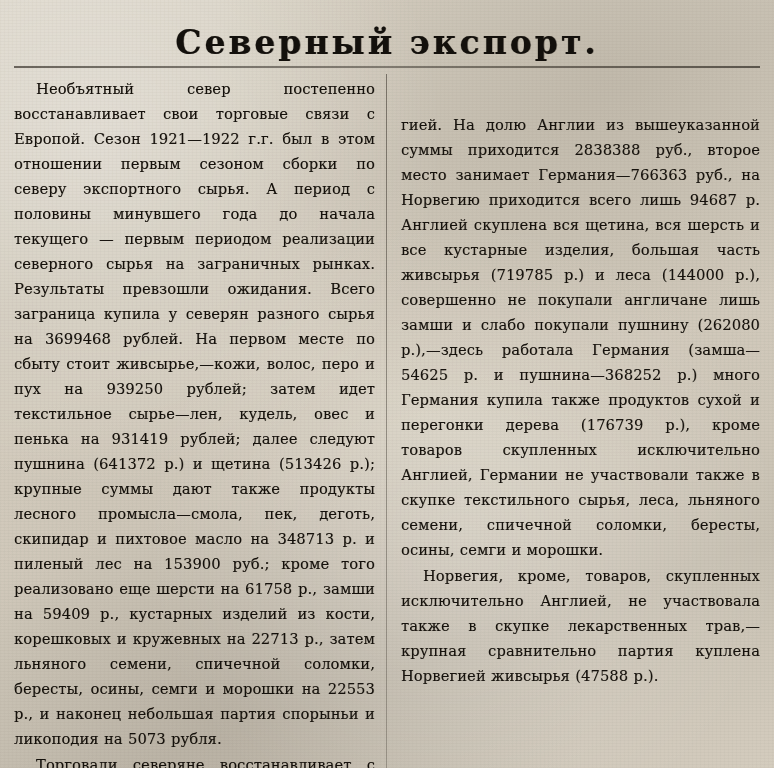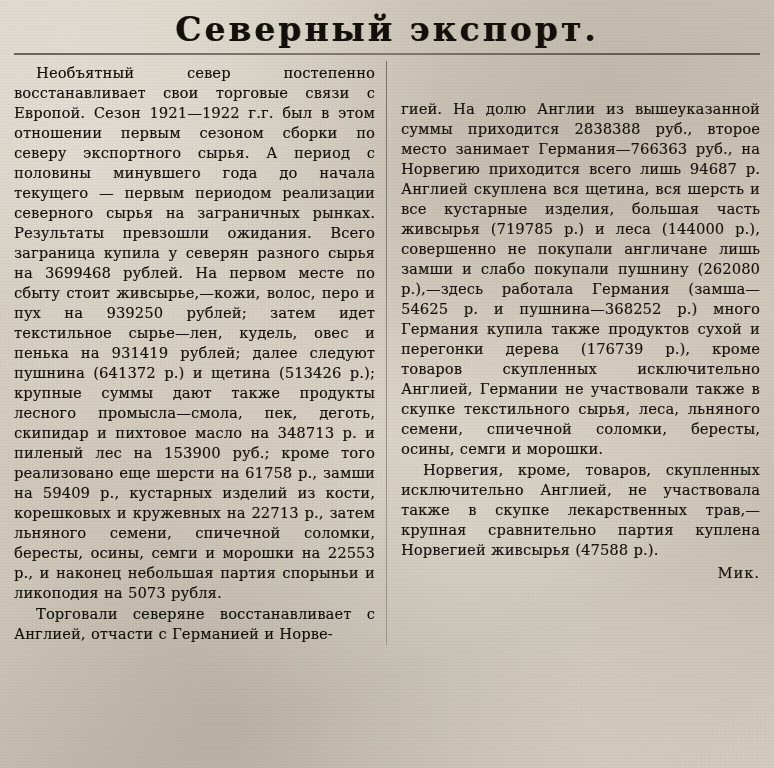--- a/index.html
+++ b/index.html
@@ -18,21 +18,21 @@
     position: relative;
     width: 774px;
     height: 768px;
     background:
       radial-gradient(circle at 12% 18%, rgba(255,255,255,0.30) 0%, rgba(255,255,255,0) 38%),
       radial-gradient(circle at 78% 10%, rgba(120,110,95,0.16) 0%, rgba(120,110,95,0) 42%),
       radial-gradient(circle at 60% 70%, rgba(255,255,255,0.22) 0%, rgba(255,255,255,0) 45%),
       radial-gradient(circle at 30% 92%, rgba(110,100,88,0.18) 0%, rgba(110,100,88,0) 40%),
       linear-gradient(160deg, #d9d3c6 0%, #cdc6b8 30%, #d3ccbe 55%, #c6bfb1 78%, #d2cbbd 100%);
     box-sizing: border-box;
-    padding: 6px 14px 10px 14px;
+    padding: 19px 14px 10px 14px;
     filter: contrast(1.02);
   }
   #grain {
     position: absolute;
     inset: 0;
     pointer-events: none;
     opacity: 0.30;
     background-image:
       repeating-linear-gradient(0deg, rgba(90,84,74,0.10) 0px, rgba(90,84,74,0.10) 1px, rgba(255,255,255,0) 1px, rgba(255,255,255,0) 3px),
       repeating-linear-gradient(90deg, rgba(90,84,74,0.07) 0px, rgba(90,84,74,0.07) 1px, rgba(255,255,255,0) 1px, rgba(255,255,255,0) 4px);
@@ -74,21 +74,21 @@
     width: 50%;
     box-sizing: border-box;
   }
   .col.left { padding-right: 4px; }
   .col.right { padding-left: 6px; margin-top: 36px; }
   p.para {
     margin: 0 0 1px 0;
     text-align: justify;
     text-justify: inter-word;
     font-size: 14.6px;
-    line-height: 20px;
+    line-height: 25px;
     color: #1b1712;
     text-indent: 22px;
     font-family: "DejaVu Serif", serif;
     letter-spacing: 0.15px;
     word-spacing: 0.5px;
     text-shadow: 0.45px 0.3px 0 rgba(45,39,30,0.38);
   }
   p.para.cont { text-indent: 0; }
   p.sign {
     margin: 2px 0 0 0;
@@ -115,19 +115,18 @@
   <div id="columns">
 
     <div class="col left">
       <p class="para">Необъятный север постепенно восстанавливает свои торговые связи с Европой. Сезон 1921—1922 г.г. был в этом отношении первым сезоном сборки по северу экспортного сырья. А период с половины минувшего года до начала текущего — первым периодом реализации северного сырья на заграничных рынках. Результаты превзошли ожидания. Всего заграница купила у северян разного сырья на 3699468 рублей. На первом месте по сбыту стоит живсырье,—кожи, волос, перо и пух на 939250 рублей; затем идет текстильное сырье—лен, кудель, овес и пенька на 931419 рублей; далее следуют пушнина (641372 р.) и щетина (513426 р.); крупные суммы дают также продукты лесного промысла—смола, пек, деготь, скипидар и пихтовое масло на 348713 р. и пиленый лес на 153900 руб.; кроме того реализовано еще шерсти на 61758 р., замши на 59409 р., кустарных изделий из кости, корешковых и кружевных на 22713 р., затем льняного семени, спичечной соломки, бересты, осины, семги и морошки на 22553 р., и наконец небольшая партия спорыньи и ликоподия на 5073 рубля.</p>
       <p class="para">Торговали северяне восстанавливает с Англией, отчасти с Германией и Норве-</p>
     </div>
 
     <div class="col right">
       <p class="para cont">гией. На долю Англии из вышеуказанной суммы приходится 2838388 руб., второе место занимает Германия—766363 руб., на Норвегию приходится всего лишь 94687 р. Англией скуплена вся щетина, вся шерсть и все кустарные изделия, большая часть живсырья (719785 р.) и леса (144000 р.), совершенно не покупали англичане лишь замши и слабо покупали пушнину (262080 р.),—здесь работала Германия (замша—54625 р. и пушнина—368252 р.) много Германия купила также продуктов сухой и перегонки дерева (176739 р.), кроме товаров скупленных исключительно Англией, Германии не участвовали также в скупке текстильного сырья, леса, льняного семени, спичечной соломки, бересты, осины, семги и морошки.</p>
       <p class="para">Норвегия, кроме, товаров, скупленных исключительно Англией, не участвовала также в скупке лекарственных трав,—крупная сравнительно партия куплена Норвегией живсырья (47588 р.).</p>
-      <p class="sign">Мик.</p>
     </div>
 
   </div>
 
   <div id="grain"></div>
 </div>
 
 </body></html>

